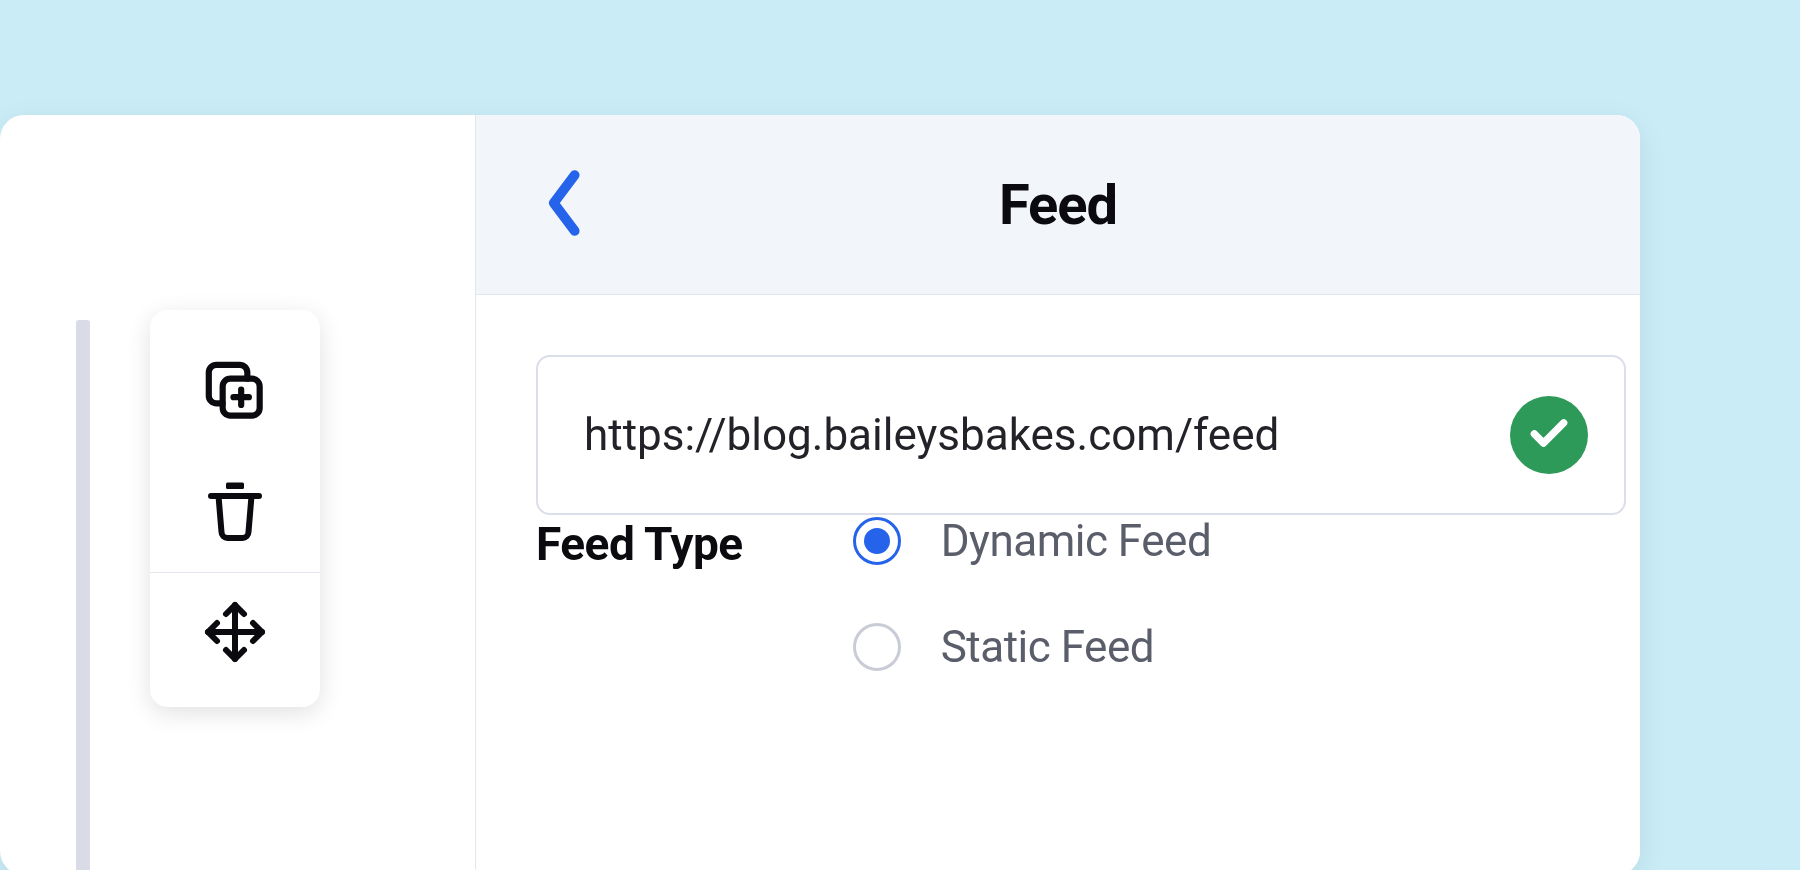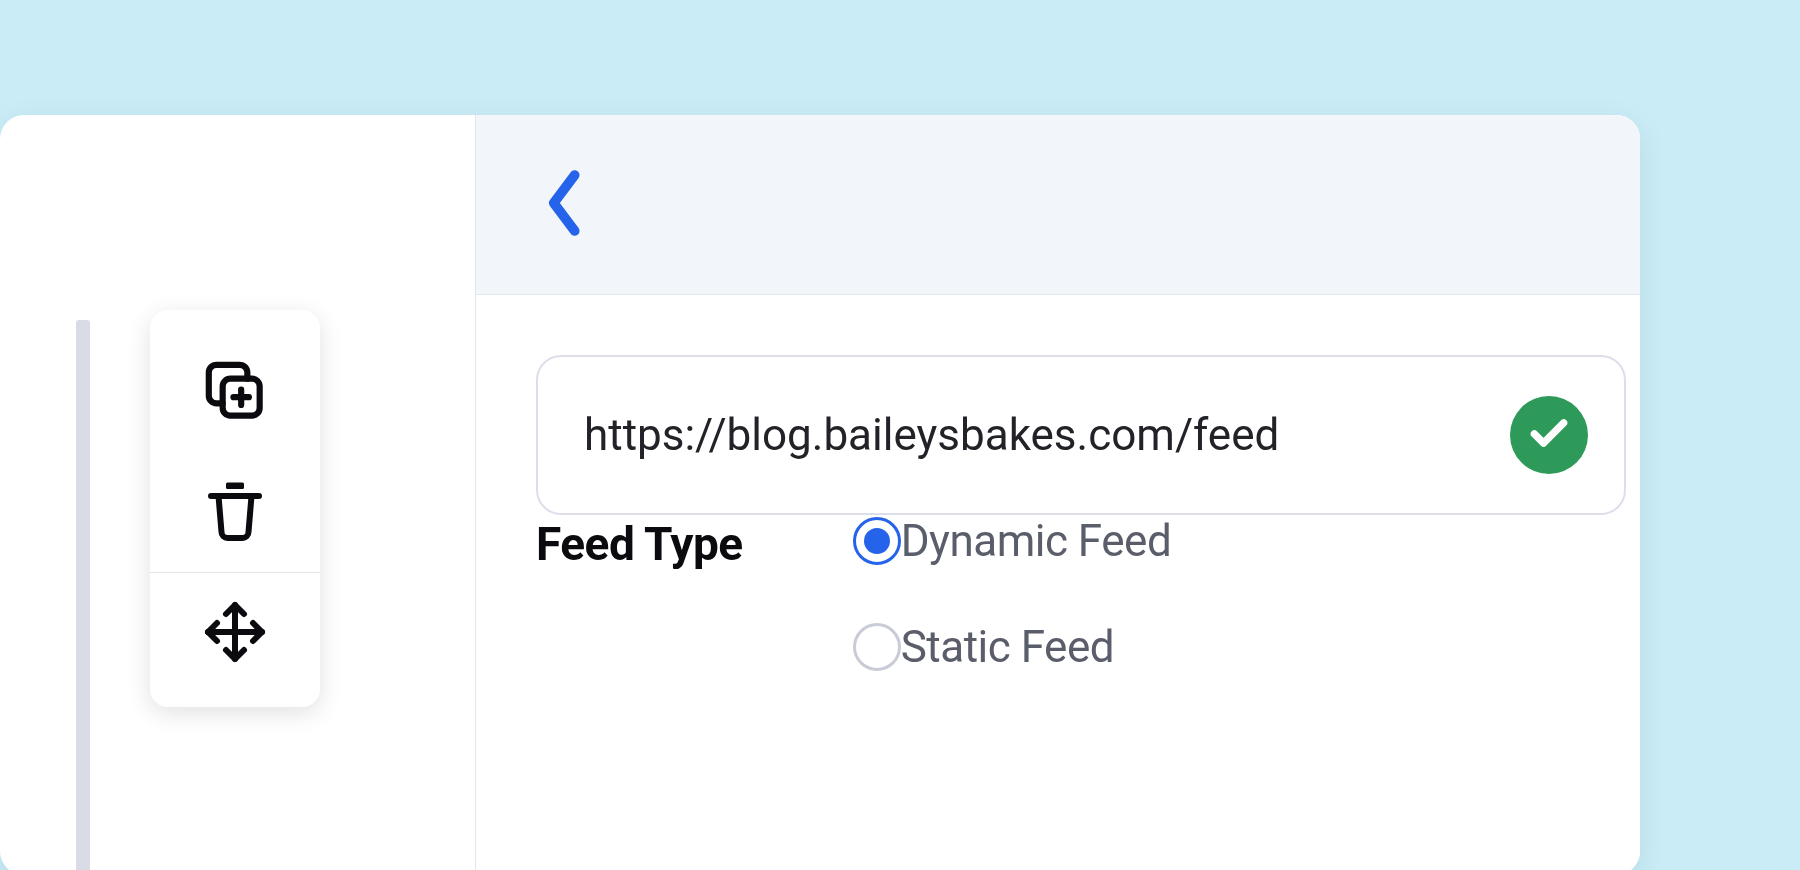--- a/index.html
+++ b/index.html
@@ -112,21 +112,21 @@
   }
 
   .config-body {
     padding: 60px 60px 0 60px;
   }
 
   .url-field {
     width: 1090px;
     height: 160px;
     border: 2px solid #dcdfea;
-    border-radius: 25px;
+    border-radius: 14px;
     display: flex;
     align-items: center;
     padding: 0 36px 0 46px;
     gap: 28px;
   }
   .url-input {
     flex: 1;
     border: none;
     outline: none;
     font-size: 44px;
@@ -154,20 +154,21 @@
     letter-spacing: -0.5px;
   }
   .radio-group {
     display: flex;
     flex-direction: column;
     gap: 54px;
   }
   .radio-option {
     display: flex;
     align-items: center;
+    gap: 40px;
     cursor: pointer;
   }
   .radio-indicator {
     width: 48px; height: 48px;
     border-radius: 50%;
     border: 3px solid #c9ccd7;
     display: flex; align-items: center; justify-content: center;
     background: #fff;
     flex-shrink: 0;
   }
@@ -231,20 +232,21 @@
 
   <div class="config-panel">
     <div class="config-header">
       <button class="back-btn">
         <span>
           <svg width="44" height="70" viewBox="0 0 24 40" fill="none" stroke="#2563eb" stroke-width="5.5" stroke-linecap="round" stroke-linejoin="round">
             <path d="M17 4 L5 20 L17 36"></path>
           </svg>
         </span>
       </button>
+      <h1 class="header-title">Feed</h1>
     </div>
 
     <div class="config-body">
 
       <div class="url-field">
         <input class="url-input" type="text" value="https://blog.baileysbakes.com/feed" style="">
         <span class="status-badge">
           <span>
             <svg width="44" height="44" viewBox="0 0 24 24" fill="none" stroke="#ffffff" stroke-width="4" stroke-linecap="round" stroke-linejoin="round">
               <path d="M4 12.5l5 5L20 6.5"></path>

